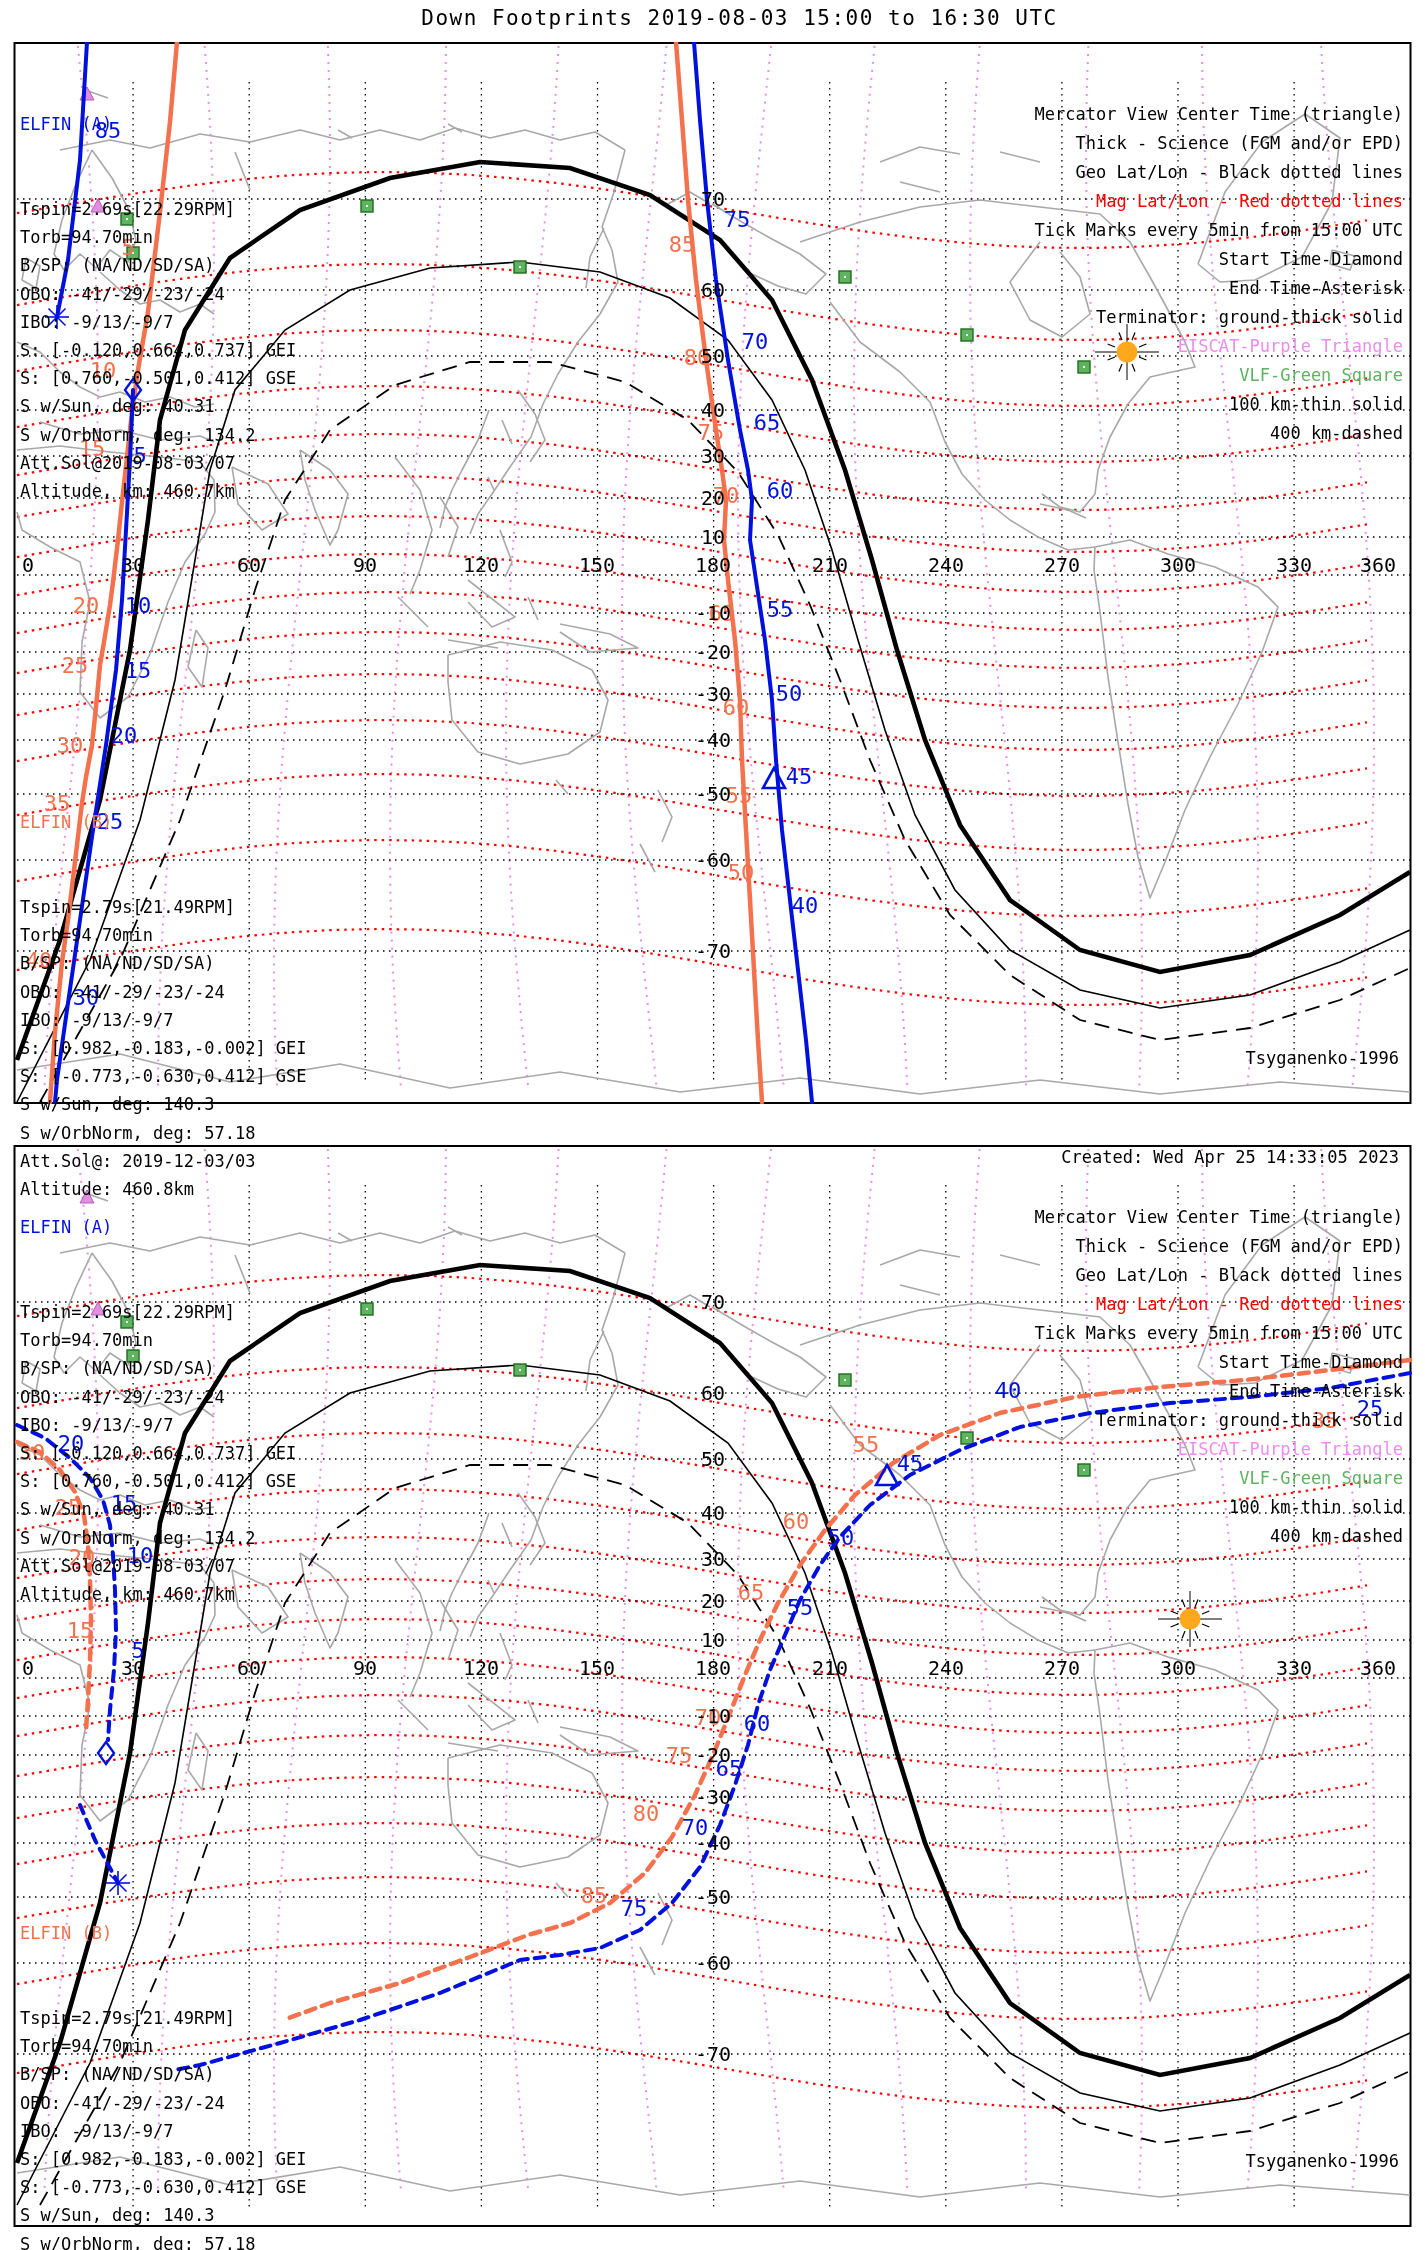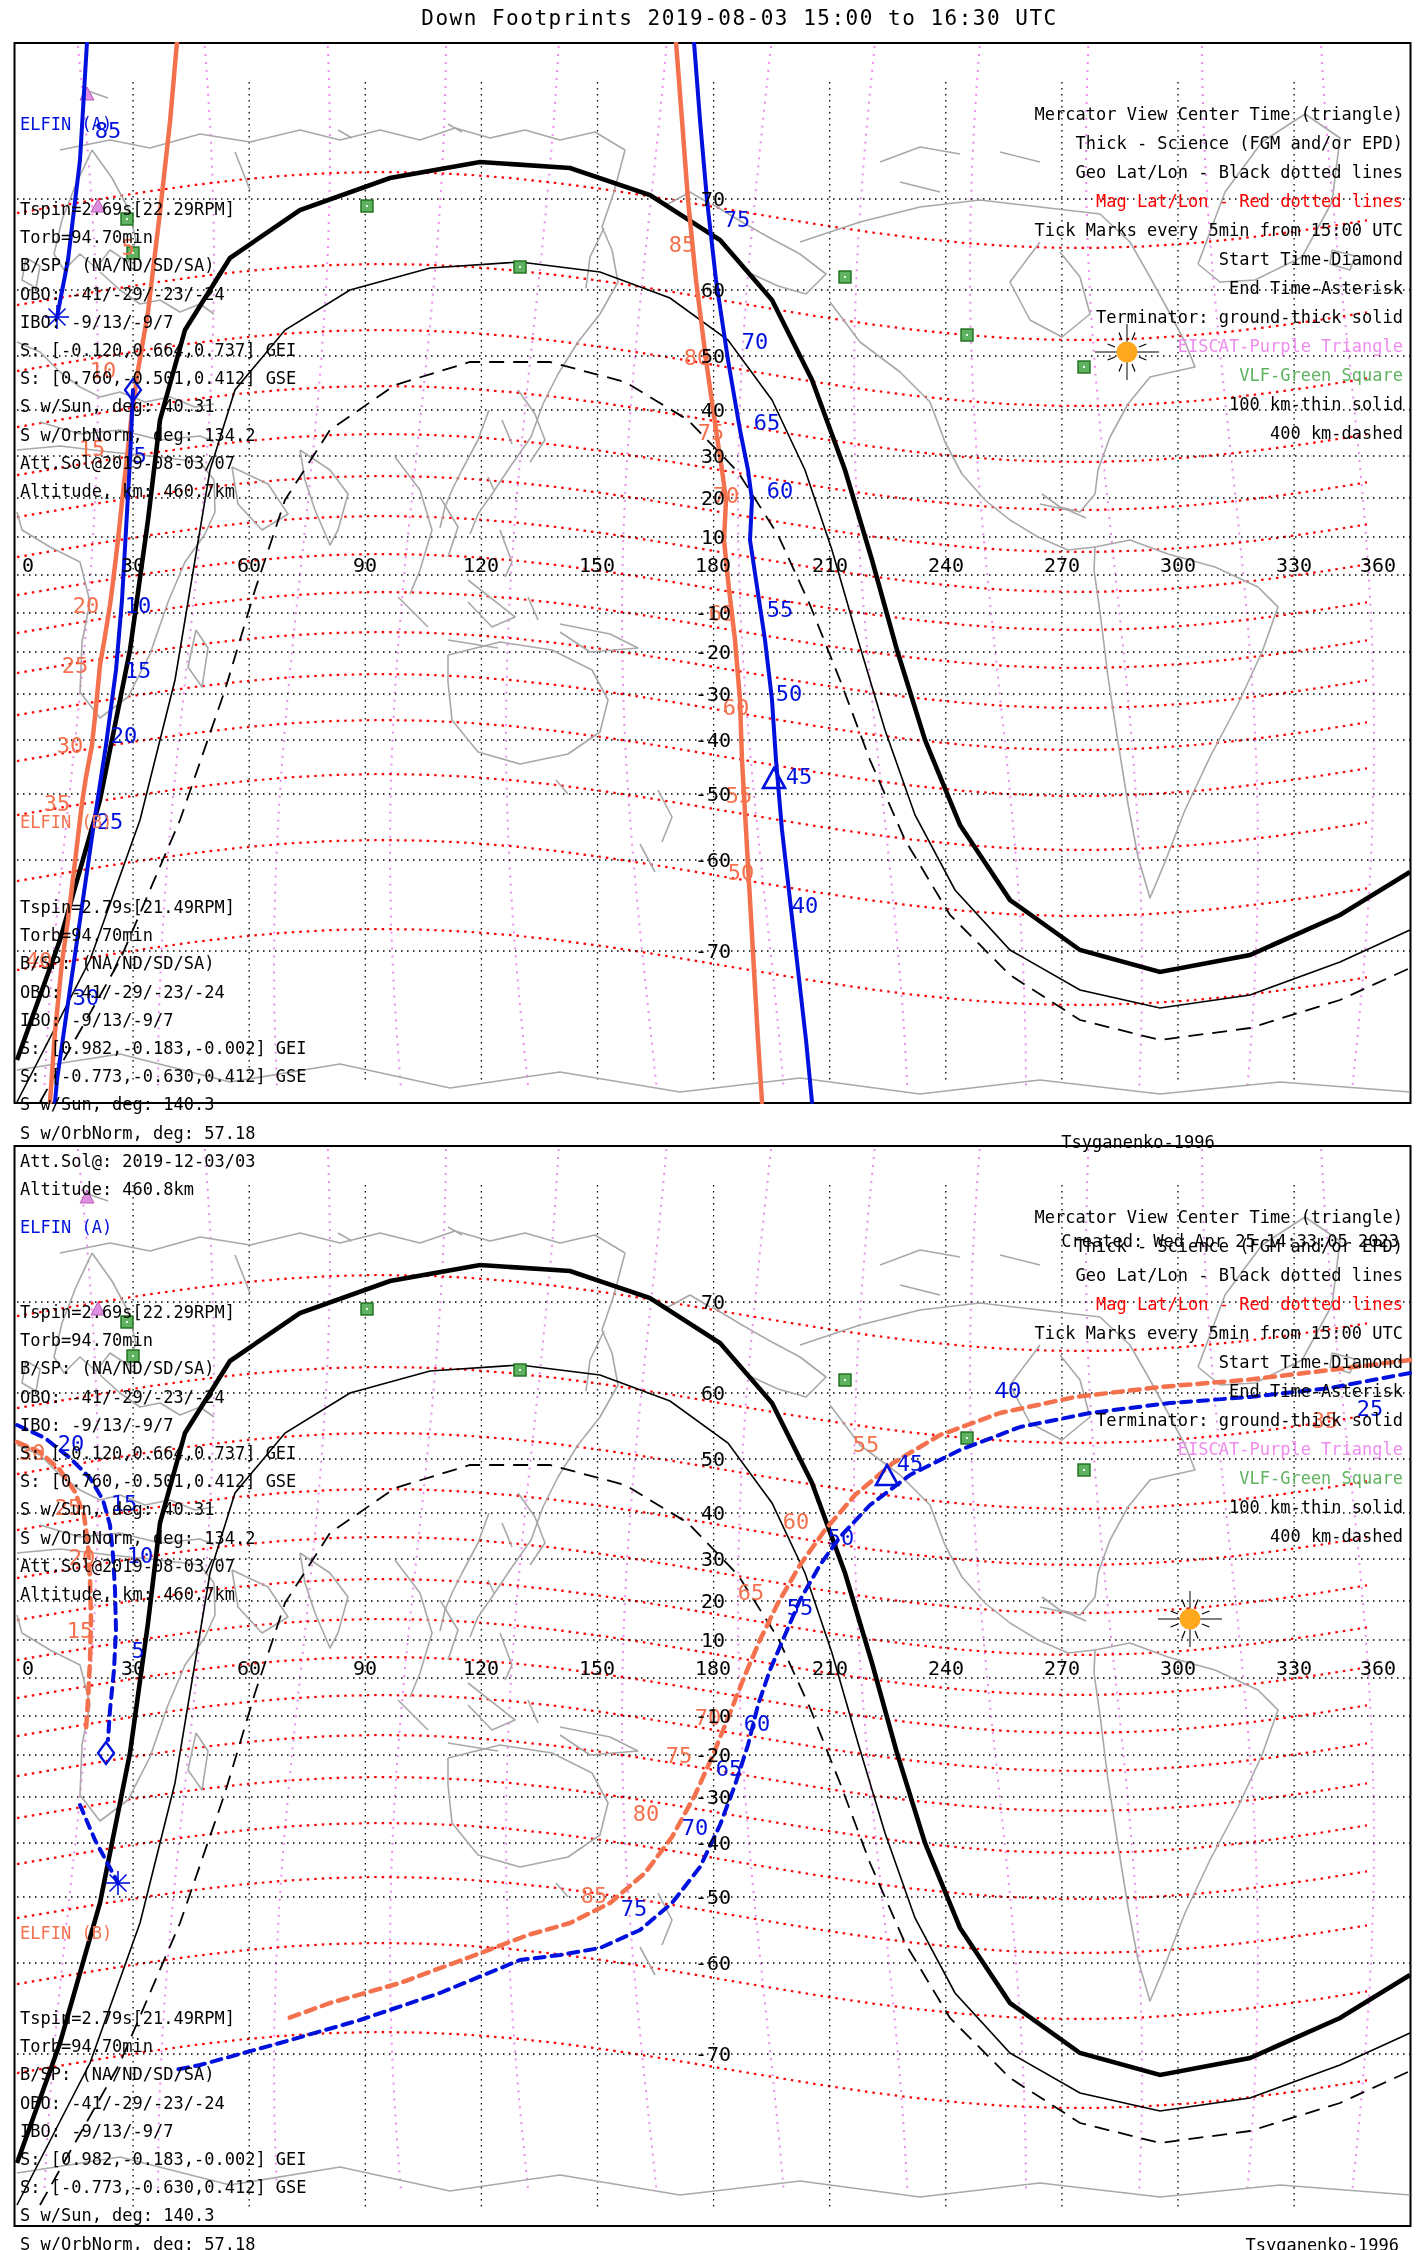--- a/index.html
+++ b/index.html
@@ -4,21 +4,21 @@
 <style>
   html,body{margin:0;padding:0;background:#ffffff;}
   #screen{position:relative;width:1425px;height:2250px;background:#fff;overflow:hidden;
           font-family:"DejaVu Sans Mono","Liberation Mono",monospace;color:#000;}
   .ptitle{position:absolute;width:1425px;text-align:center;font-size:21px;letter-spacing:1.5px;white-space:pre;margin-left:27px;}
   .panel{position:absolute;left:0;width:1425px;}
   .panel svg{position:absolute;left:0;top:0;}
   .infoblock{position:absolute;left:20px;font-size:17px;line-height:28.2px;white-space:pre;z-index:5;}
   .infoblock .hdr{font-weight:normal;}
   .legend{position:absolute;right:22px;top:22px;font-size:17px;line-height:29px;text-align:right;white-space:pre;z-index:5;margin-top:36px;}
-  .pfooter{position:absolute;right:26px;top:1018px;font-size:17px;line-height:33px;white-space:pre;z-index:5;}
+  .pfooter{position:absolute;right:26px;top:934px;font-size:17px;line-height:33px;text-align:right;white-space:pre;z-index:5;}
 </style>
 </head>
 <body>
 
 <div id="screen">
 
   <div class="ptitle" style="top:6px">Down Footprints 2019-08-03 15:00 to 16:30 UTC</div>
 
   <div class="panel" id="panel-top" style="top:42px;height:1062px">
     <svg id="svg-top" width="1425" height="1062">

